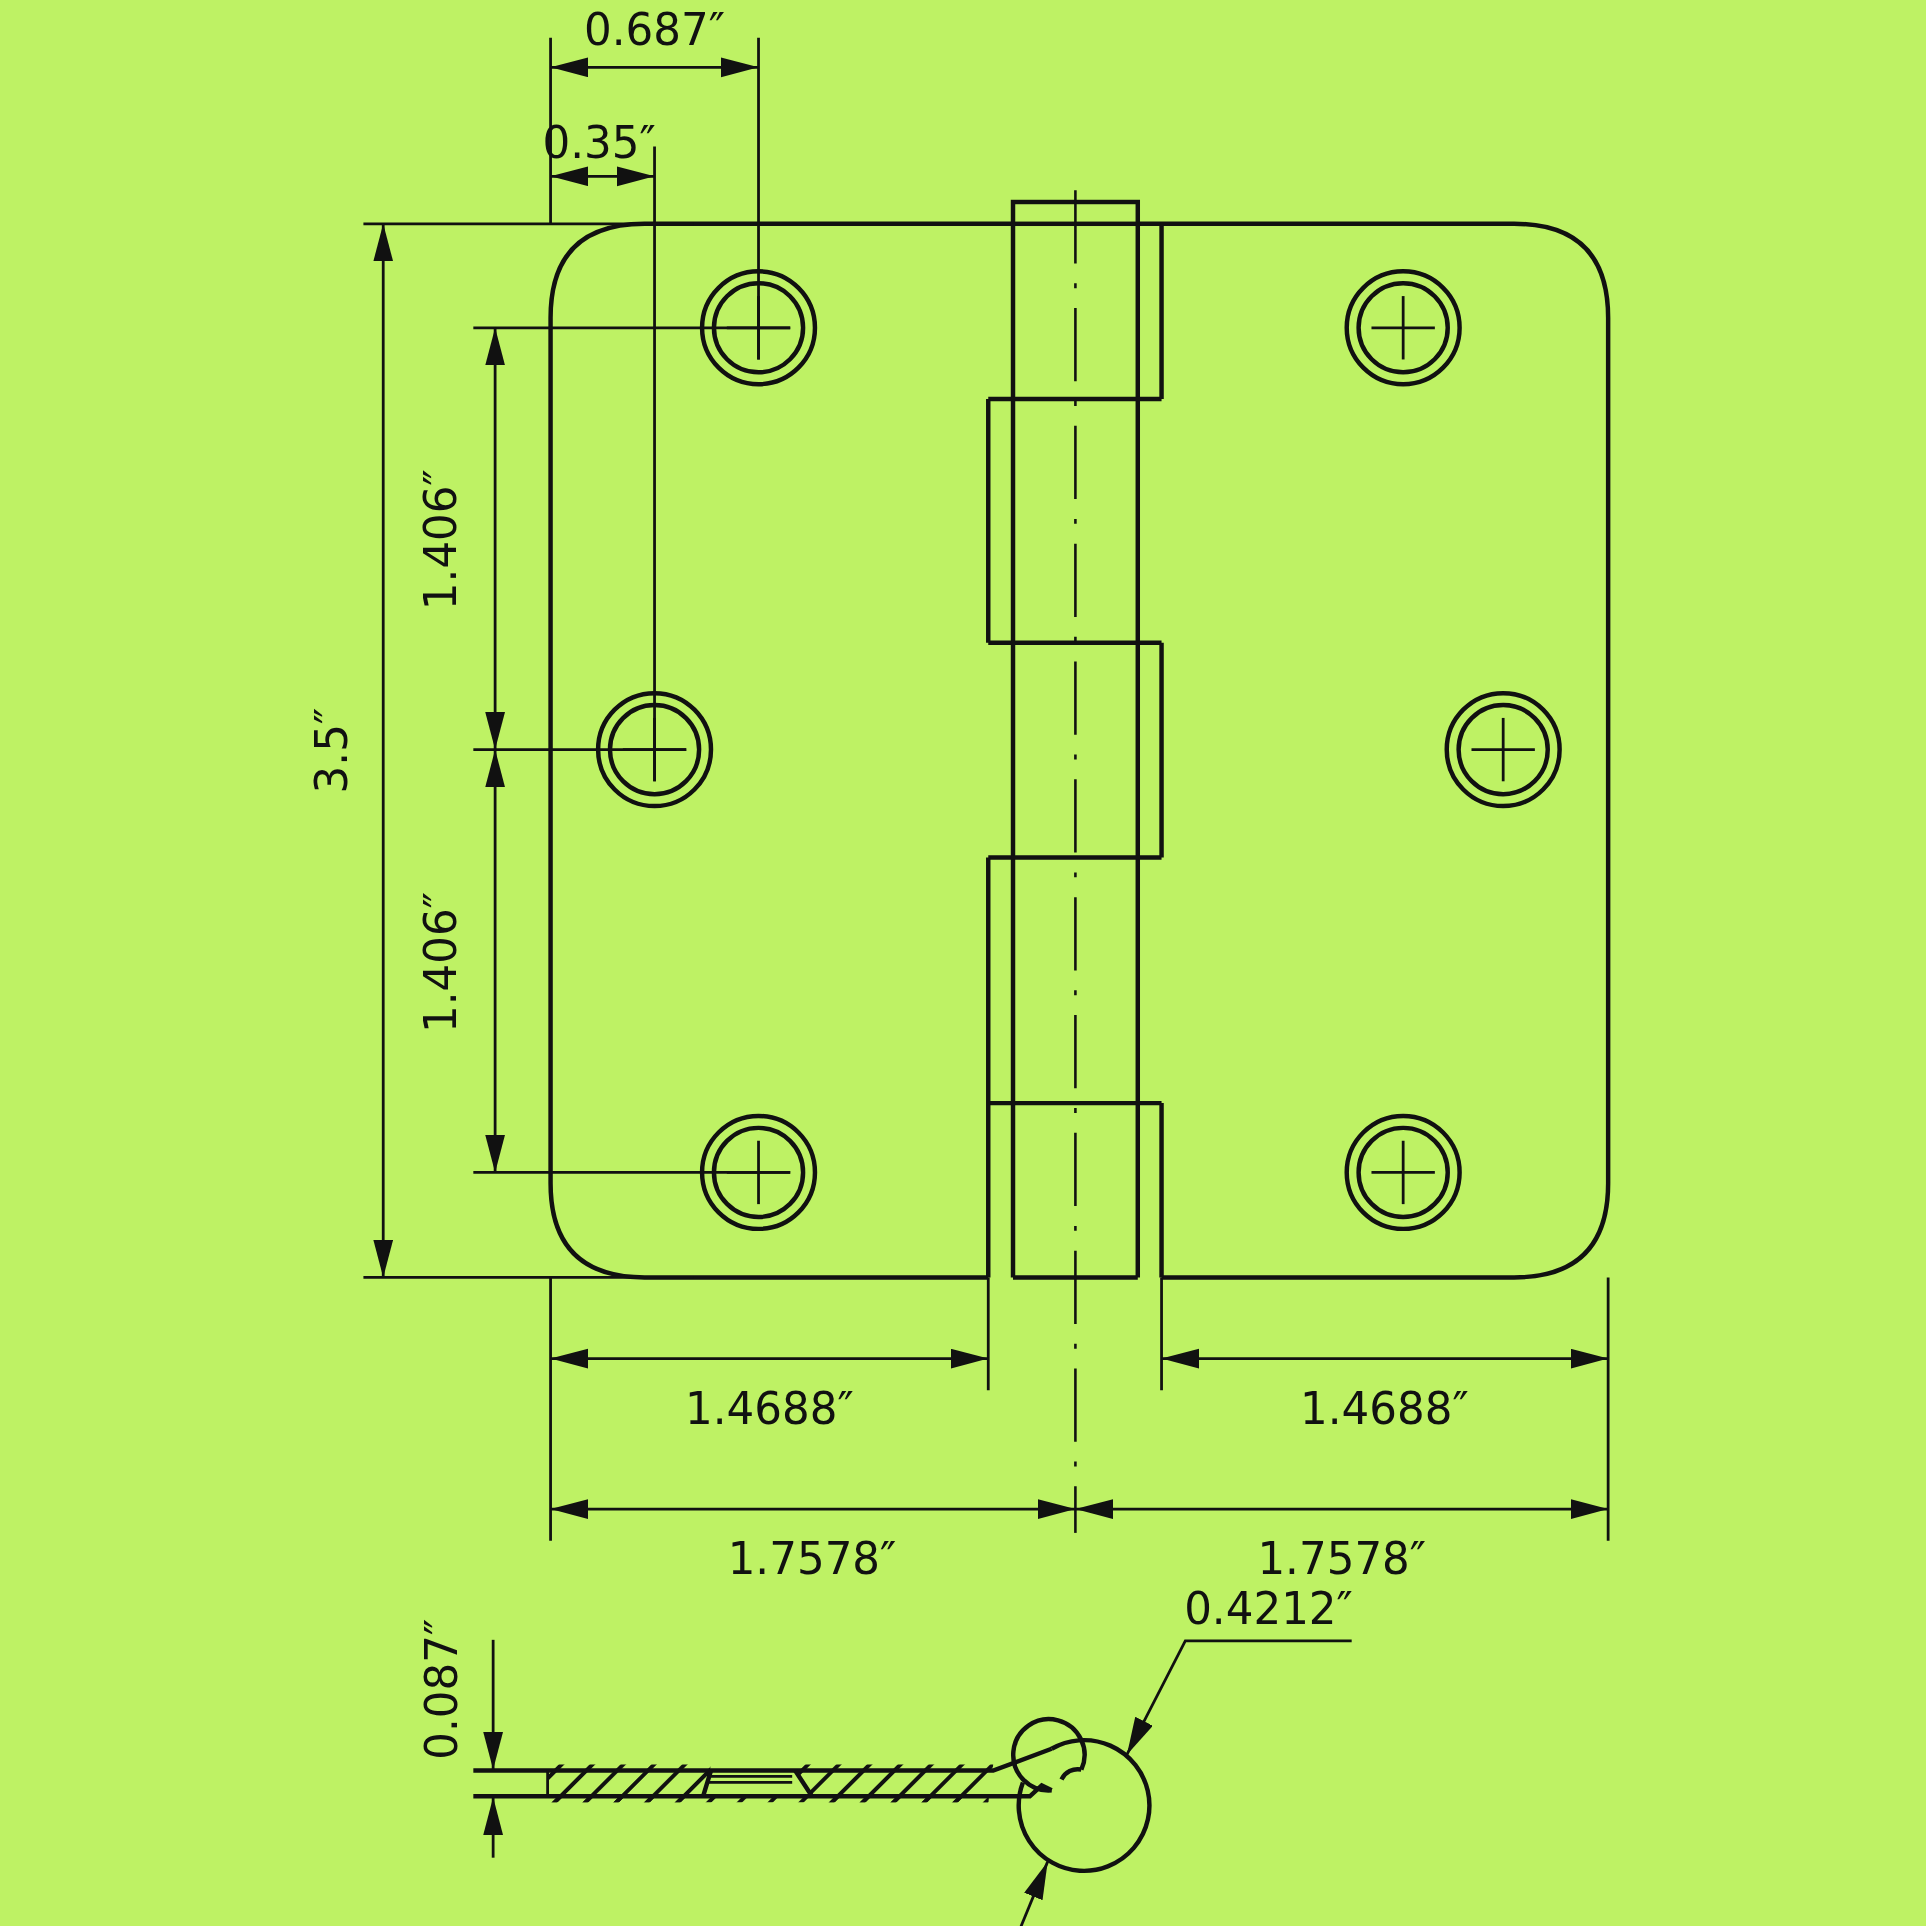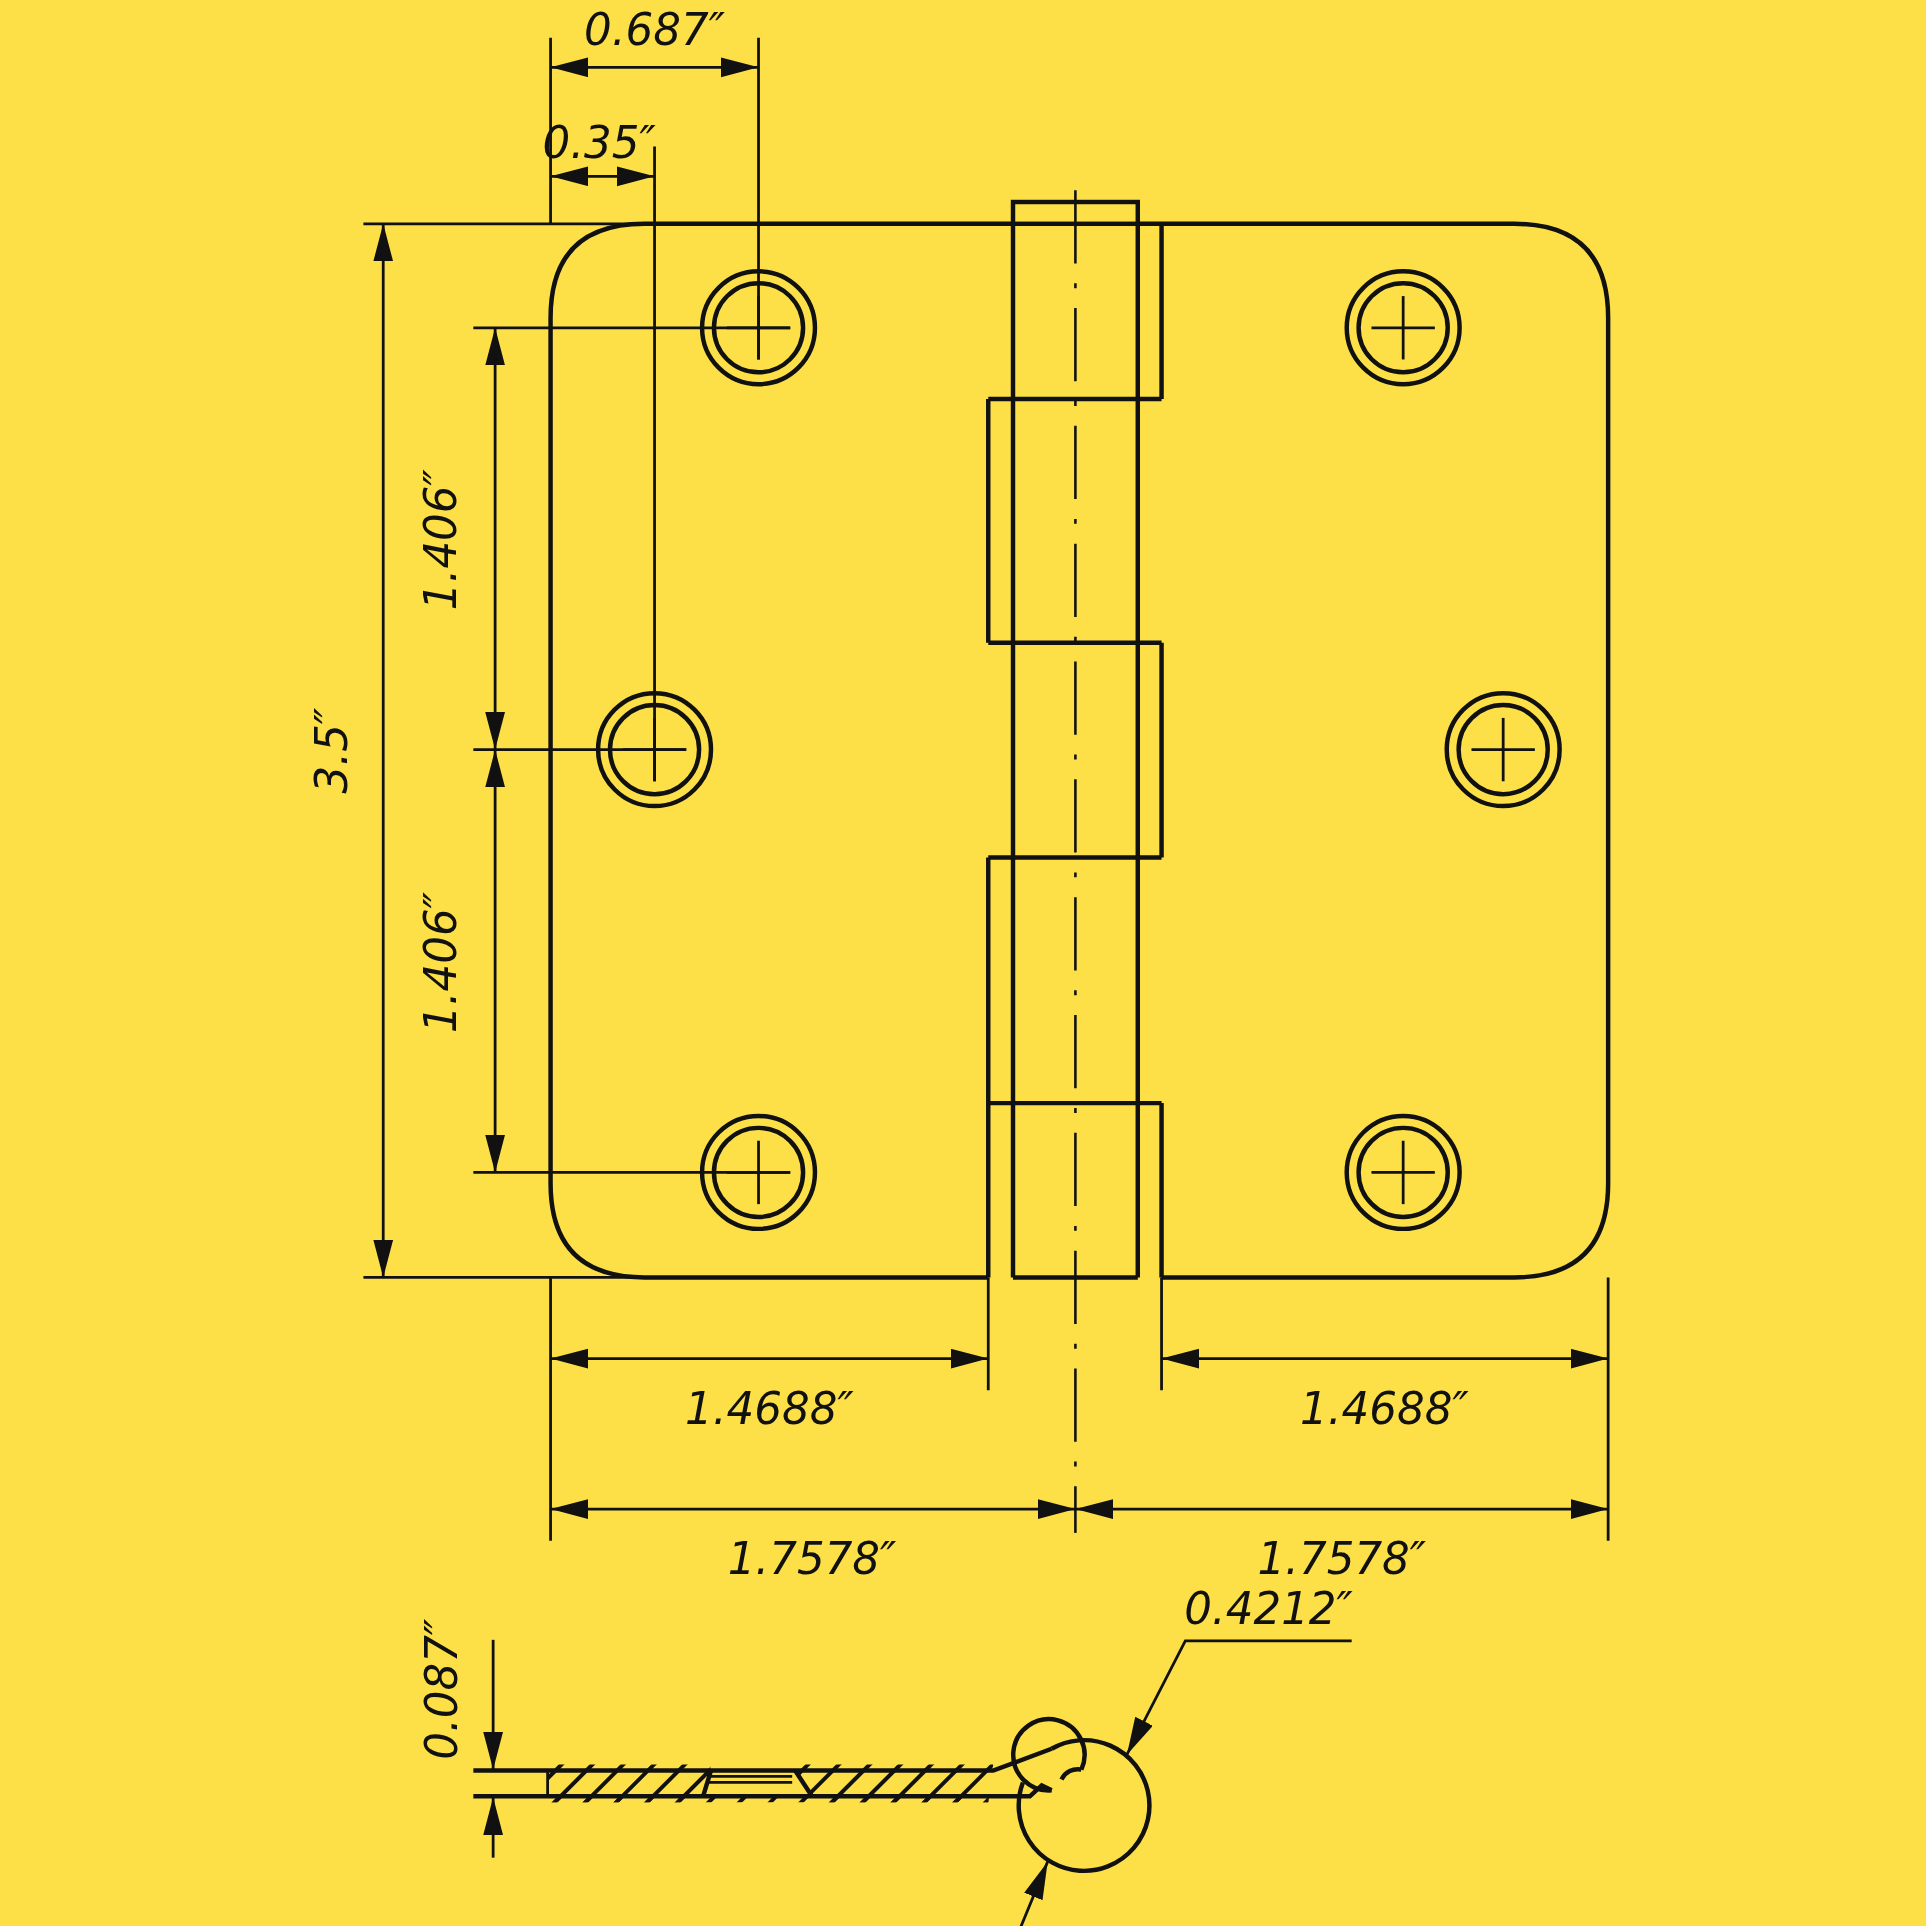--- a/index.html
+++ b/index.html
@@ -1,16 +1,16 @@
 <!DOCTYPE html>
 <html><head>
 <meta charset="utf-8">
 <style>
   html,body{margin:0;padding:0;background:#ffffff;}
-  .stage{width:1927px;height:1927px;background:#fde047;position:relative;overflow:hidden;font-style:italic;}
+  .stage{width:1927px;height:1927px;background:#bef264;position:relative;overflow:hidden;}
   svg{display:block;}
   .main{stroke:#111111;stroke-width:4.5;fill:none;stroke-linecap:butt;stroke-linejoin:miter;}
   .thin{stroke:#111111;stroke-width:2.8;fill:none;}
   .cl{stroke:#111111;stroke-width:2.6;fill:none;stroke-dasharray:74 20 5 20;}
   .hatched{fill:url(#hatch);stroke:none;}
   text{font-family:"DejaVu Sans","Liberation Sans",sans-serif;font-size:44px;fill:#111111;}
   .mid{text-anchor:middle;}
 </style>
 </head>
 <body>

